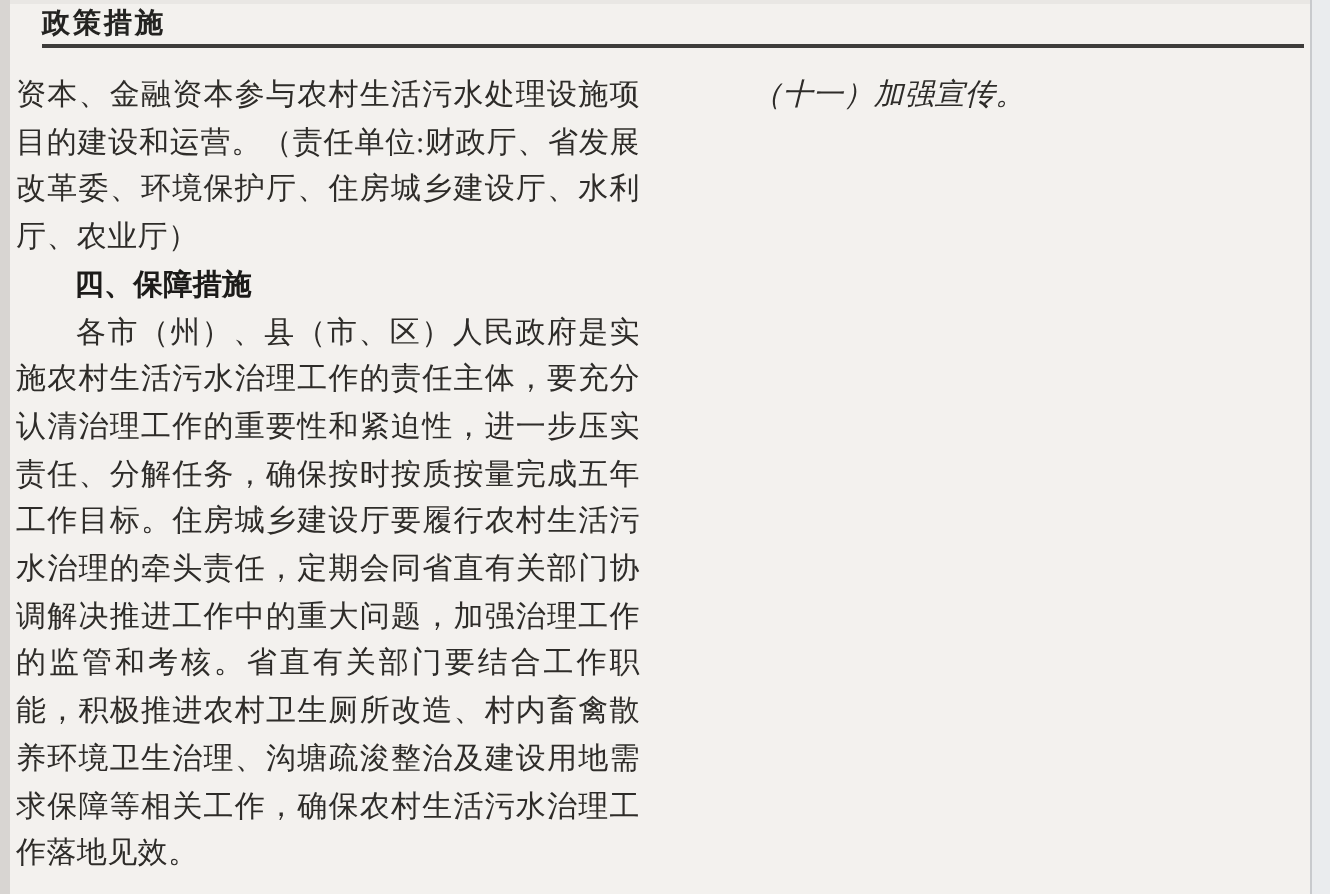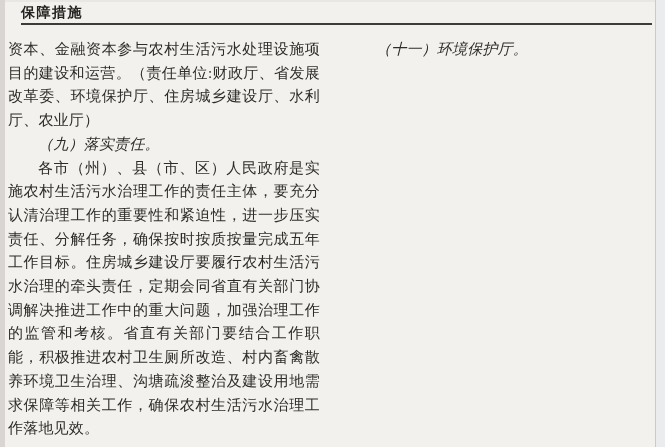--- a/index.html
+++ b/index.html
@@ -89,31 +89,31 @@
 </head>
 <body>
 
 <div class="page">
 
   <div class="edge-top"></div>
   <div class="edge-left"></div>
   <div class="edge-right"></div>
 
   <header class="page-header">
-    <span class="page-header-title">保障措施</span>
+    <span class="page-header-title">政策措施</span>
   </header>
 
   <main class="columns">
 
     <section class="col col-left">
       <p class="para noindent">资本、金融资本参与农村生活污水处理设施项目的建设和运营。（责任单位:财政厅、省发展改革委、环境保护厅、住房城乡建设厅、水利厅、农业厅）</p>
-      <p class="subhead">（九）落实责任。</p>
+      <p class="heading">四、保障措施</p>
       <p class="para">各市（州）、县（市、区）人民政府是实施农村生活污水治理工作的责任主体，要充分认清治理工作的重要性和紧迫性，进一步压实责任、分解任务，确保按时按质按量完成五年工作目标。住房城乡建设厅要履行农村生活污水治理的牵头责任，定期会同省直有关部门协调解决推进工作中的重大问题，加强治理工作的监管和考核。省直有关部门要结合工作职能，积极推进农村卫生厕所改造、村内畜禽散养环境卫生治理、沟塘疏浚整治及建设用地需求保障等相关工作，确保农村生活污水治理工作落地见效。</p>
 
     </section>
 
     <section class="col col-right">
-      <p class="subhead">（十一）环境保护厅。</p>
+      <p class="subhead">（十一）加强宣传。</p>
     </section>
 
   </main>
 
 </div>
 
 </body></html>

